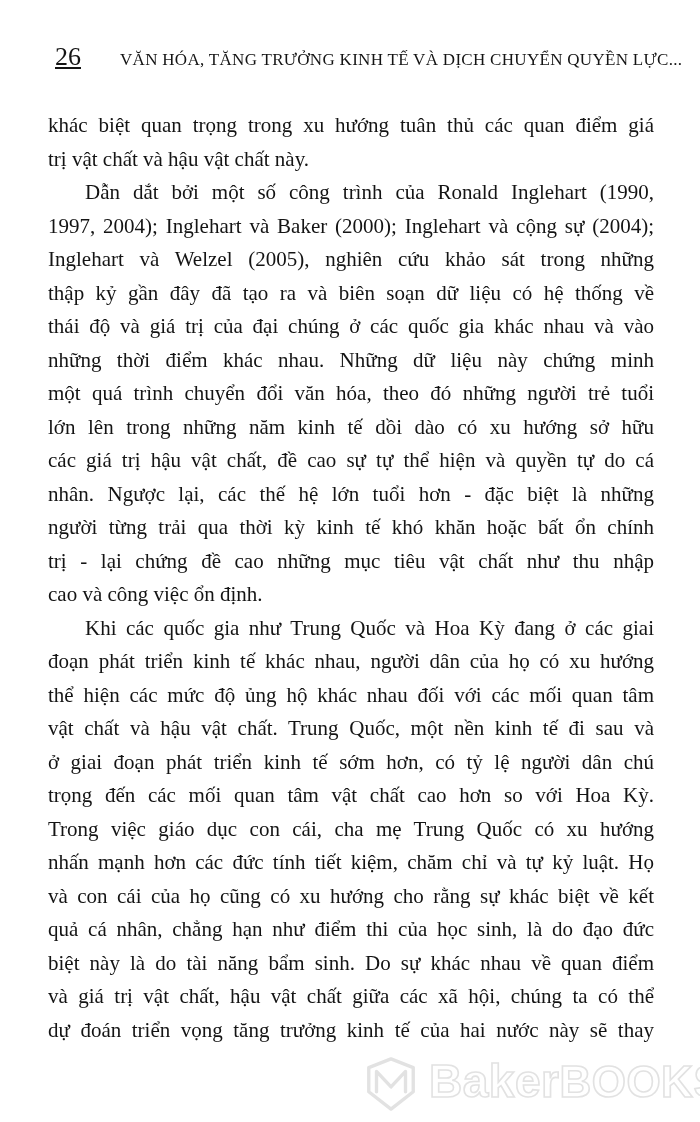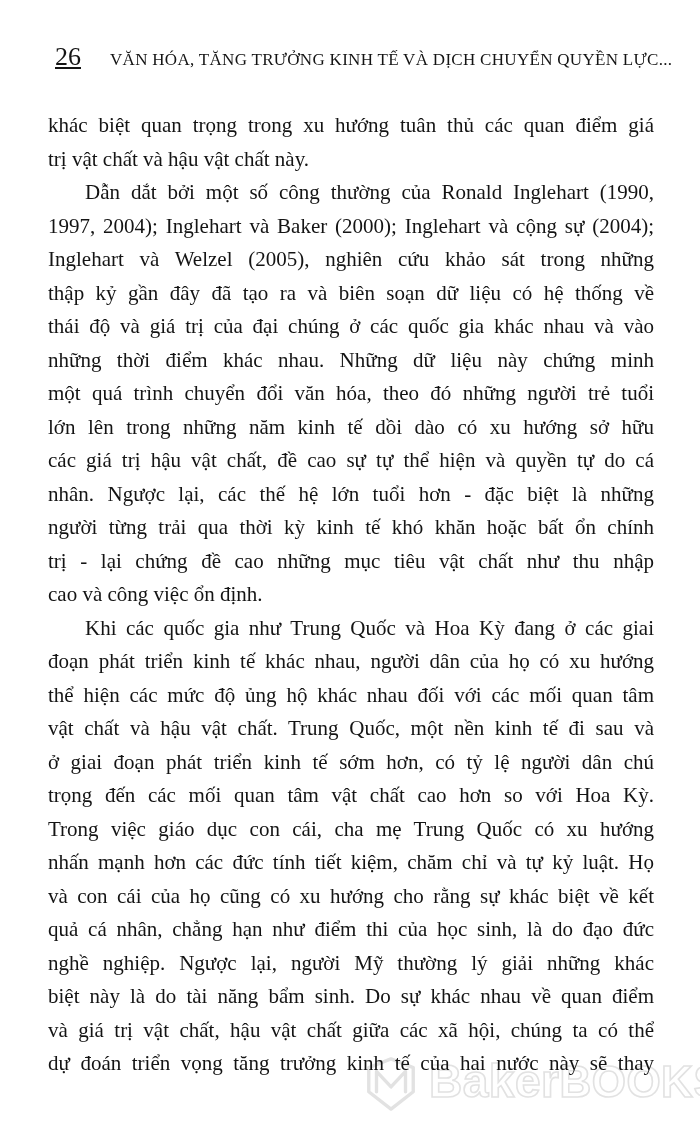--- a/index.html
+++ b/index.html
@@ -5,21 +5,21 @@
   html,body{margin:0;padding:0;background:#fff;}
   .page{
     position:relative;width:700px;height:1122px;background:#ffffff;overflow:hidden;
     font-family:"Liberation Serif","DejaVu Serif",serif;color:#141414;
   }
   .header{
     position:absolute;top:42px;left:55px;right:40px;
     display:flex;align-items:baseline;white-space:nowrap;
   }
   .pagenum{font-size:26px;line-height:30px;text-decoration:underline;}
-  .runtitle{font-size:17px;margin-left:29px;letter-spacing:0.3px;font-weight:500;}
+  .runtitle{font-size:17px;margin-left:39px;letter-spacing:0.3px;font-weight:500;}
   .bodytext{
     position:absolute;top:109px;left:48px;width:606px;z-index:2;
     font-size:21px;
     font-family:Liberation Serif, serif;
   }
   .line{
     height:33.5px;line-height:33.5px;
     text-align:justify;text-align-last:justify;
     overflow:hidden;white-space:nowrap;
   }
@@ -55,21 +55,21 @@
     <svg class="wm-logo" viewBox="0 0 60 60" fill="none" xmlns="http://www.w3.org/2000/svg">
       <polygon points="7,13 30,4 53,13 53,38 30,56 7,38" fill="#ffffff" stroke="#e2e2e2" stroke-width="3.5" stroke-linejoin="round"></polygon>
       <path d="M15,38 L15,17 L30,33 L45,17 L45,38" stroke="#e2e2e2" stroke-width="3.5" fill="none" stroke-linejoin="round" stroke-linecap="round"></path>
     </svg>
     <span class="wm-text"><span class="wm-head">Baker</span><span class="wm-tail">Books</span><span class="wm-domain">vn</span></span>
   </div>
 
   <div class="bodytext" id="body-text">
       <div class="line">khác biệt quan trọng trong xu hướng tuân thủ các quan điểm giá</div>
       <div class="line pend">trị vật chất và hậu vật chất này.</div>
-      <div class="line indent">Dẫn dắt bởi một số công thường của Ronald Inglehart (1990,</div>
+      <div class="line indent">Dẫn dắt bởi một số công trình của Ronald Inglehart (1990,</div>
       <div class="line">1997, 2004); Inglehart và Baker (2000); Inglehart và cộng sự (2004);</div>
       <div class="line">Inglehart và Welzel (2005), nghiên cứu khảo sát trong những</div>
       <div class="line">thập kỷ gần đây đã tạo ra và biên soạn dữ liệu có hệ thống về</div>
       <div class="line">thái độ và giá trị của đại chúng ở các quốc gia khác nhau và vào</div>
       <div class="line">những thời điểm khác nhau. Những dữ liệu này chứng minh</div>
       <div class="line">một quá trình chuyển đổi văn hóa, theo đó những người trẻ tuổi</div>
       <div class="line">lớn lên trong những năm kinh tế dồi dào có xu hướng sở hữu</div>
       <div class="line">các giá trị hậu vật chất, đề cao sự tự thể hiện và quyền tự do cá</div>
       <div class="line">nhân. Ngược lại, các thế hệ lớn tuổi hơn - đặc biệt là những</div>
       <div class="line">người từng trải qua thời kỳ kinh tế khó khăn hoặc bất ổn chính</div>
@@ -78,19 +78,18 @@
       <div class="line indent">Khi các quốc gia như Trung Quốc và Hoa Kỳ đang ở các giai</div>
       <div class="line">đoạn phát triển kinh tế khác nhau, người dân của họ có xu hướng</div>
       <div class="line">thể hiện các mức độ ủng hộ khác nhau đối với các mối quan tâm</div>
       <div class="line">vật chất và hậu vật chất. Trung Quốc, một nền kinh tế đi sau và</div>
       <div class="line">ở giai đoạn phát triển kinh tế sớm hơn, có tỷ lệ người dân chú</div>
       <div class="line">trọng đến các mối quan tâm vật chất cao hơn so với Hoa Kỳ.</div>
       <div class="line">Trong việc giáo dục con cái, cha mẹ Trung Quốc có xu hướng</div>
       <div class="line">nhấn mạnh hơn các đức tính tiết kiệm, chăm chỉ và tự kỷ luật. Họ</div>
       <div class="line">và con cái của họ cũng có xu hướng cho rằng sự khác biệt về kết</div>
       <div class="line">quả cá nhân, chẳng hạn như điểm thi của học sinh, là do đạo đức</div>
-      <div class="line">nghề nghiệp. Ngược lại, người Mỹ thường lý giải những khác</div>
       <div class="line">biệt này là do tài năng bẩm sinh. Do sự khác nhau về quan điểm</div>
       <div class="line">và giá trị vật chất, hậu vật chất giữa các xã hội, chúng ta có thể</div>
       <div class="line">dự đoán triển vọng tăng trưởng kinh tế của hai nước này sẽ thay</div>
     </div>
 
 </div>
 
 </body></html>

